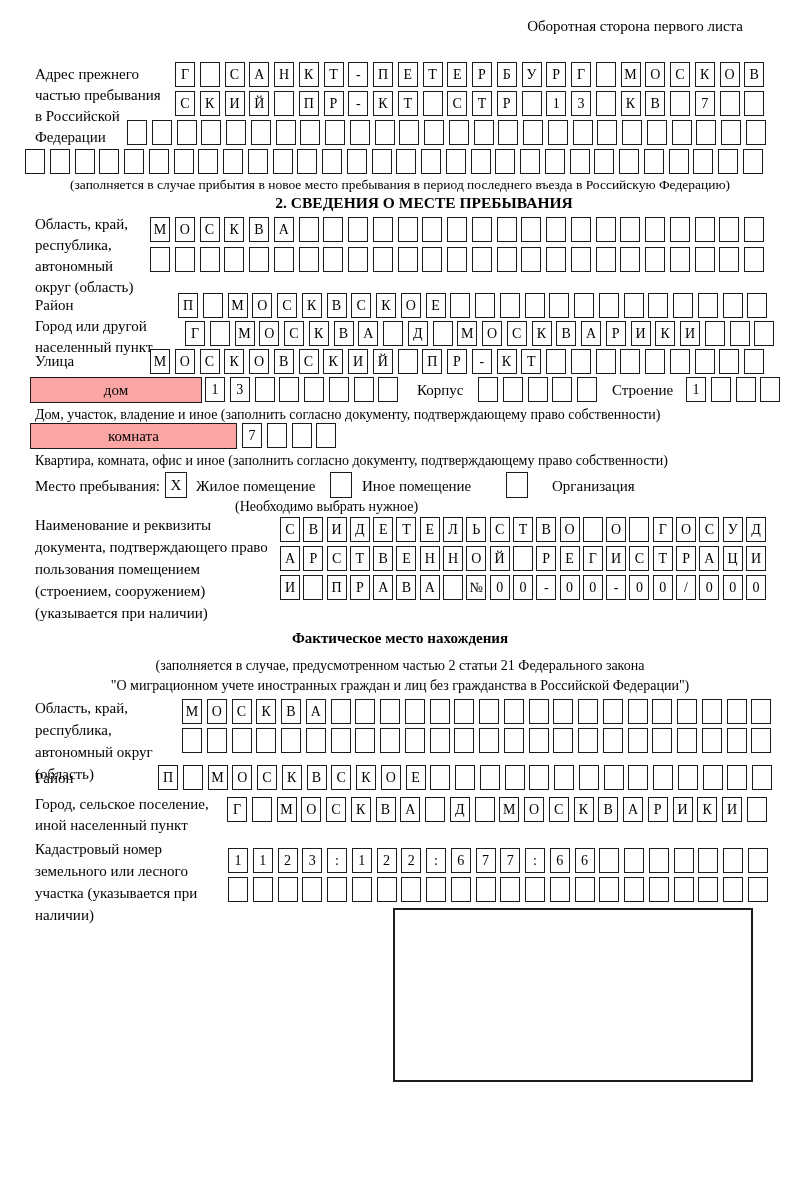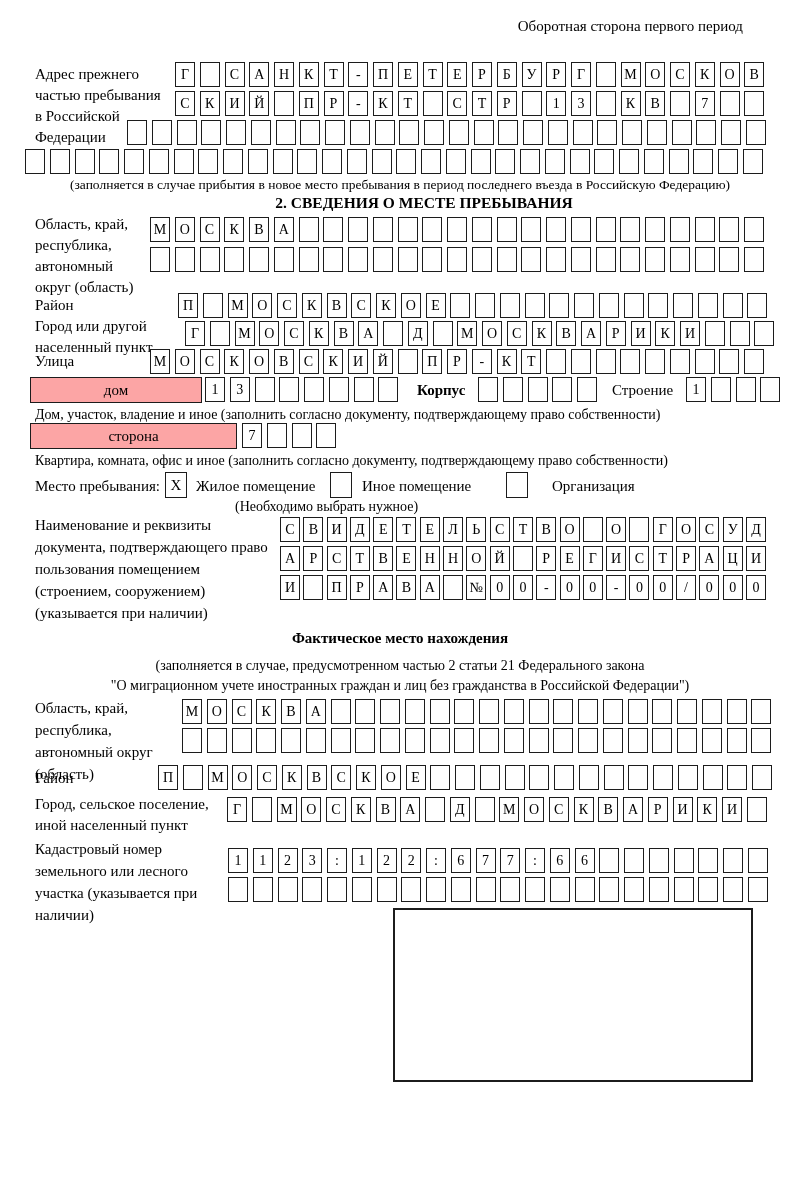--- a/index.html
+++ b/index.html
@@ -36,21 +36,21 @@
   .caption{font-size:14px;}
   .stampbox{
     position:absolute;box-sizing:border-box;border:2px solid #1c1c1c;background:#fff;
   }
 </style>
 </head>
 <body>
 
 <div class="page">
 
-  <div class="abs" style="top:18px;right:57px;font-size:15px;">Оборотная сторона первого период</div>
+  <div class="abs" style="top:18px;right:57px;font-size:15px;">Оборотная сторона первого листа</div>
 
   <div class="abs lbl" style="left:35px;top:64px;width:132px;">Адрес прежнего частью пребывания в Российской Федерации</div>
   <div class="cellrow" style="left:175px;top:62px;">
       <div class="cell">Г</div>
       <div class="cell"></div>
       <div class="cell">С</div>
       <div class="cell">А</div>
       <div class="cell">Н</div>
       <div class="cell">К</div>
       <div class="cell">Т</div>
@@ -307,38 +307,38 @@
   <div class="cellrow" style="left:205px;top:377px;">
       <div class="cell">1</div>
       <div class="cell">3</div>
       <div class="cell"></div>
       <div class="cell"></div>
       <div class="cell"></div>
       <div class="cell"></div>
       <div class="cell"></div>
       <div class="cell"></div>
     </div>
-  <div class="abs lbl" style="left:417px;top:380px;font-weight:bold;">Корпус</div>
+  <div class="abs lbl" style="left:417px;top:380px;">Корпус</div>
   <div class="cellrow" style="left:478px;top:377px;">
       <div class="cell"></div>
       <div class="cell"></div>
       <div class="cell"></div>
       <div class="cell"></div>
       <div class="cell"></div>
     </div>
   <div class="abs lbl" style="left:612px;top:380px;">Строение</div>
   <div class="cellrow" style="left:686px;top:377px;">
       <div class="cell">1</div>
       <div class="cell"></div>
       <div class="cell"></div>
       <div class="cell"></div>
     </div>
   <div class="abs caption" style="left:35px;top:407px;">Дом, участок, владение и иное (заполнить согласно документу, подтверждающему право собственности)</div>
 
-  <div class="labelbox" style="left:30px;top:423px;width:207px;">сторона</div>
+  <div class="labelbox" style="left:30px;top:423px;width:207px;">комната</div>
   <div class="cellrow" style="left:242px;top:423px;">
       <div class="cell">7</div>
       <div class="cell"></div>
       <div class="cell"></div>
       <div class="cell"></div>
     </div>
   <div class="abs caption" style="left:35px;top:453px;">Квартира, комната, офис и иное (заполнить согласно документу, подтверждающему право собственности)</div>
 
   <div class="abs lbl" style="left:35px;top:476px;">Место пребывания:</div>
   <div class="checkbox" style="left:165px;top:472px;">X</div>

